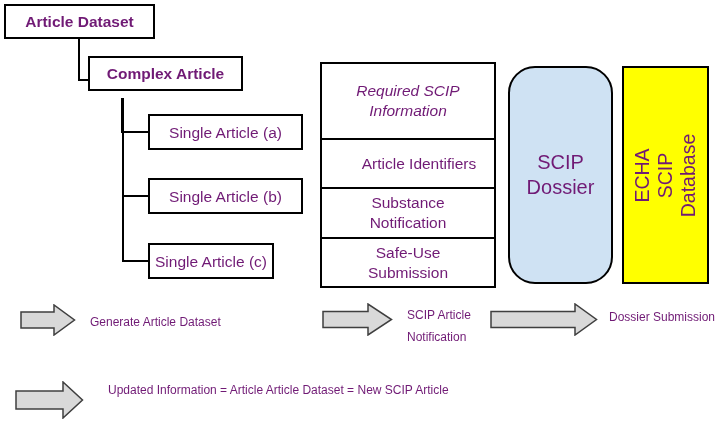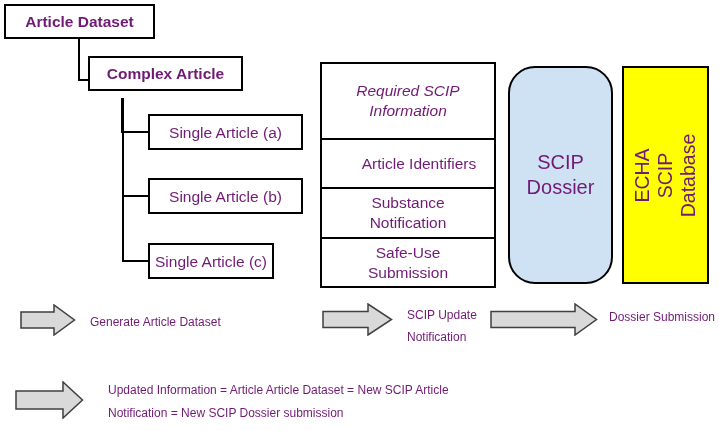--- a/index.html
+++ b/index.html
@@ -81,28 +81,27 @@
   </div>
 
   <svg class="arrow-svg" style="left:20px;top:304px;" width="56" height="32" viewBox="0 0 56 32">
     <polygon points="1,8 34,8 34,1 54.5,16 34,31 34,24 1,24" fill="#D9D9D9" stroke="#3F3F3F" stroke-width="1.5" stroke-linejoin="miter"></polygon>
   </svg>
   <div class="flow-label" style="left:90px;top:311px;">Generate Article Dataset</div>
 
   <svg class="arrow-svg" style="left:322px;top:303px;" width="71" height="33" viewBox="0 0 71 33">
     <polygon points="1,8.5 46,8.5 46,1 69.5,16.5 46,32 46,24.5 1,24.5" fill="#D9D9D9" stroke="#3F3F3F" stroke-width="1.5" stroke-linejoin="miter"></polygon>
   </svg>
-  <div class="flow-label" style="left:407px;top:304px;width:100px;">SCIP Update Notification</div>
+  <div class="flow-label" style="left:407px;top:304px;width:100px;">SCIP Article Notification</div>
 
   <svg class="arrow-svg" style="left:490px;top:303px;" width="108" height="33" viewBox="0 0 108 33">
     <polygon points="1,8.5 85,8.5 85,1 106.5,16.5 85,32 85,24.5 1,24.5" fill="#D9D9D9" stroke="#3F3F3F" stroke-width="1.5" stroke-linejoin="miter"></polygon>
   </svg>
   <div class="flow-label" style="left:609px;top:306px;width:115px;">Dossier Submission</div>
 
   <svg class="arrow-svg" style="left:15px;top:381px;" width="69" height="38" viewBox="0 0 69 38">
     <polygon points="1,10 48,10 48,1 67.5,19 48,37 48,28 1,28" fill="#D9D9D9" stroke="#3F3F3F" stroke-width="1.5" stroke-linejoin="miter"></polygon>
   </svg>
   <div class="flow-label" id="note-text" style="left:108px;top:379px;width:490px;line-height:22.5px;">
     <span>Updated Information = Article Article Dataset = New SCIP Article</span>
-    <span>Notification = New SCIP Dossier submission</span>
   </div>
 
 </div>
 
 </body></html>

